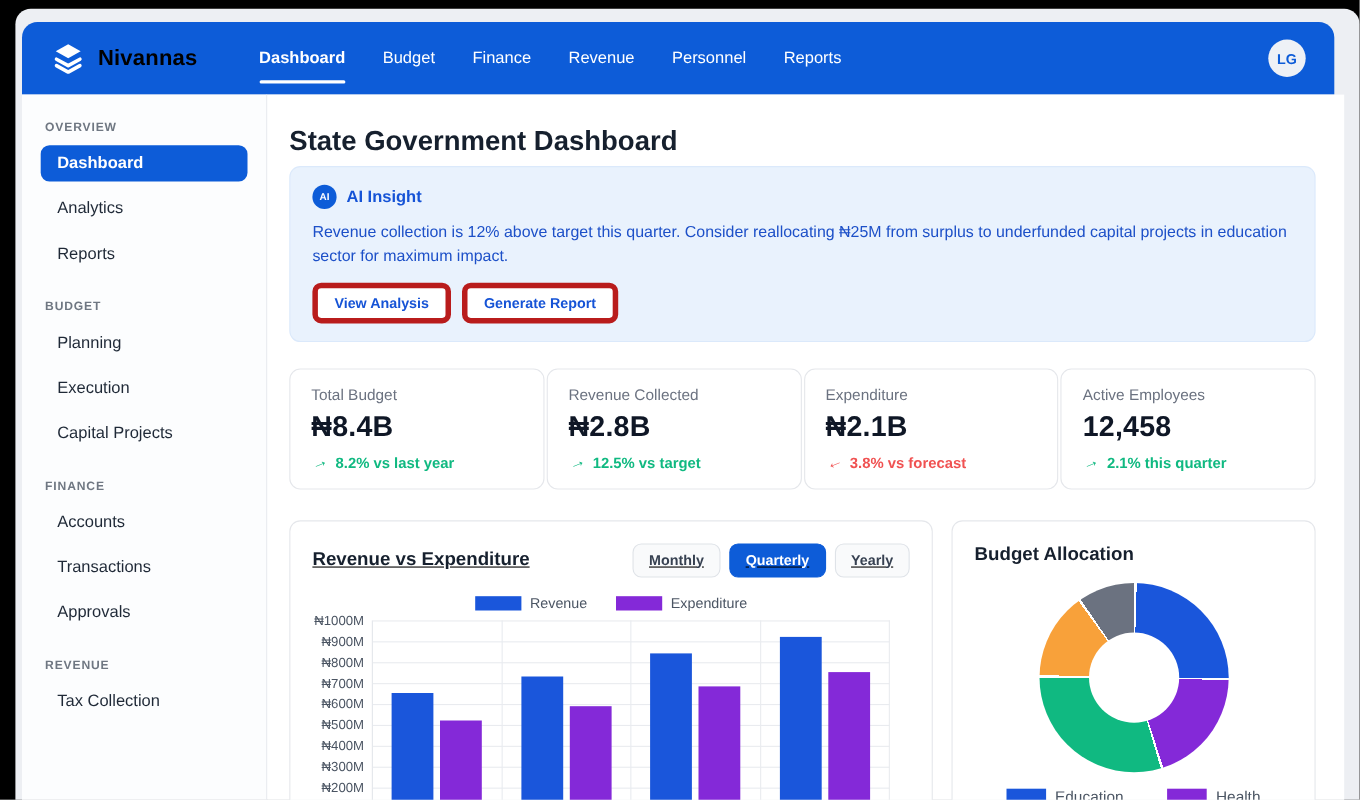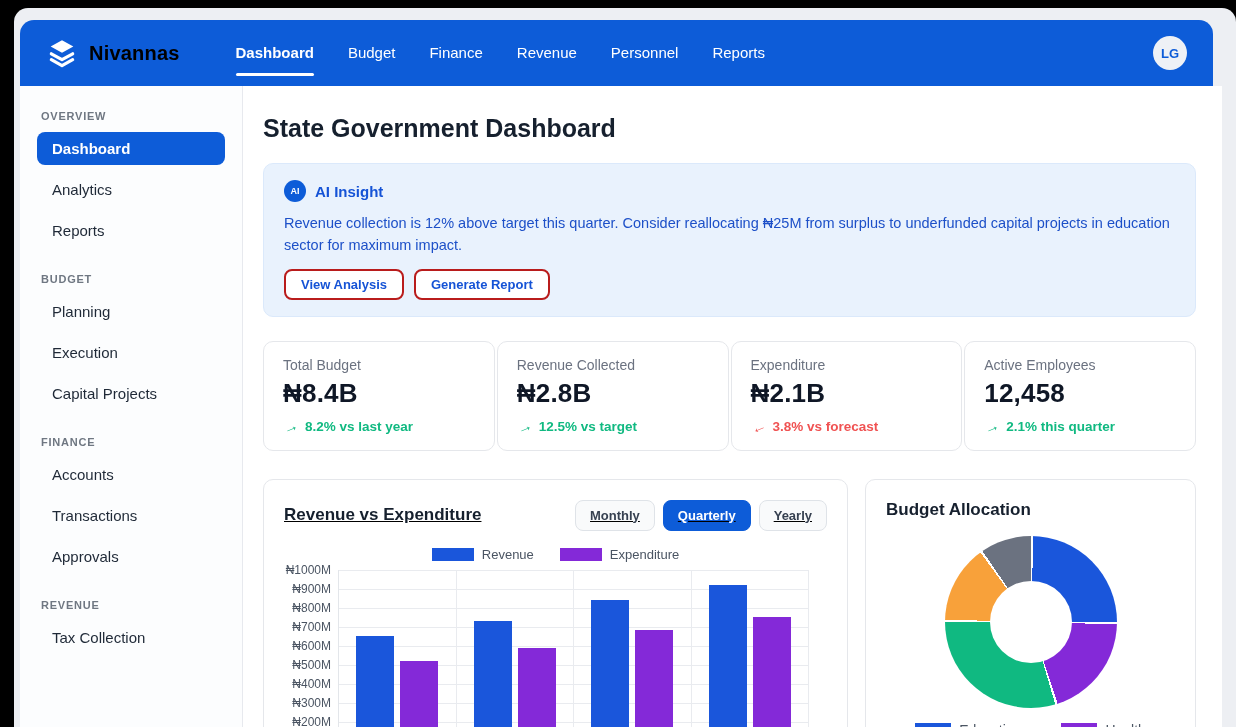--- a/index.html
+++ b/index.html
@@ -23,28 +23,28 @@
            border-right:1px solid #e7e9ee;padding:16px 17px 0;box-sizing:border-box;}
   .side-section-title{font-size:11px;font-weight:700;color:#6f7782;letter-spacing:.07em;margin:26px 4px 10px;}
   .side-section:first-child .side-section-title{margin-top:8px;}
   .side-item{font-size:15px;font-weight:500;color:#1f2937;padding:8px 15px;border-radius:8px;margin-bottom:8px;cursor:pointer;}
   .side-item.active{background:#0d5cd8;color:#fff;font-weight:600;}
   
   .main{position:absolute;left:229px;top:78px;right:14px;height:1100px;background:#fff;
         padding:20px 26px 0 20px;box-sizing:border-box;}
   .page-title{font-size:25px;font-weight:800;color:#16202e;margin:8px 0 0;}
   
-  .ai-card{margin-top:20px;background:#e9f2fd;border:1px solid #dbe9fb;border-radius:10px;padding:16px 20px;}
+  .ai-card{margin-top:8px;background:#e9f2fd;border:1px solid #dbe9fb;border-radius:10px;padding:16px 20px;}
   .ai-head{display:flex;align-items:center;gap:9px;}
   .ai-badge{width:22px;height:22px;border-radius:50%;background:#0d5cd8;color:#fff;font-size:9px;font-weight:800;
             display:flex;align-items:center;justify-content:center;}
   .ai-title{color:#1553d6;font-size:15px;font-weight:700;}
   .ai-body{margin-top:11px;color:#1d50c8;font-size:14.5px;line-height:1.5;max-width:905px;}
   .ai-btns{margin-top:12px;display:flex;gap:10px;}
-  .ai-btn{background:#fff;border:2px solid #b91c1c;border-radius:8px;padding:6px 15px;
+  .ai-btn{background:#fff;border:5px solid #b91c1c;border-radius:8px;padding:6px 15px;
           font-size:13px;font-weight:600;color:#1553d6;cursor:pointer;font-family:inherit;}
   
   .stats{margin-top:24px;display:grid;grid-template-columns:repeat(4,1fr);gap:2px;}
   .stat-card{border:1px solid #e5e7eb;border-radius:10px;padding:15px 19px;background:#fff;}
   .stat-label{font-size:14px;color:#6b7280;font-weight:500;}
   .stat-value{font-size:26px;font-weight:800;color:#0f1726;margin-top:5px;letter-spacing:.2px;}
   .stat-delta{margin-top:9px;font-size:13.5px;font-weight:600;display:flex;align-items:center;}
   .stat-delta.up{color:#10b981;}
   .stat-delta.down{color:#f05252;}
   .trend-arrow{display:inline-block;transform:rotate(-22deg);margin-right:7px;font-size:15px;}

